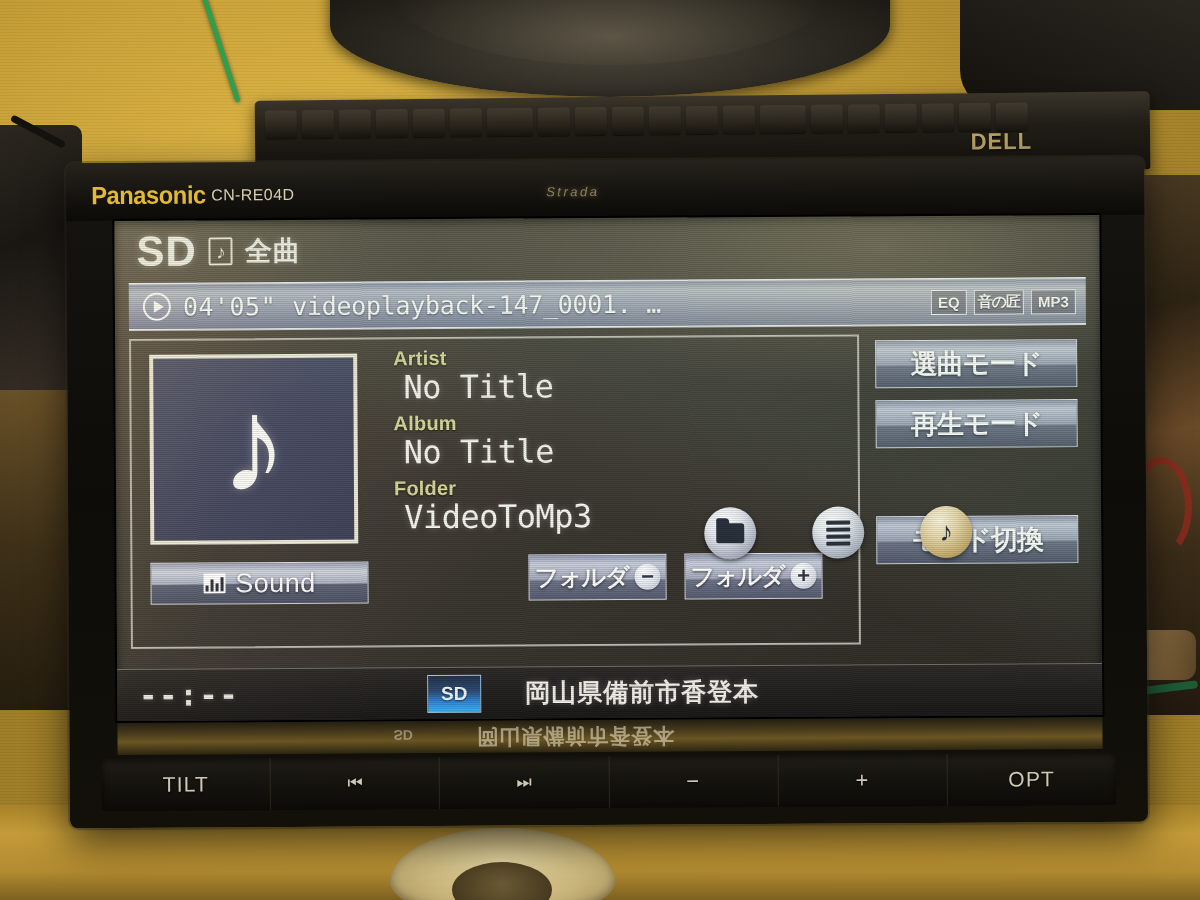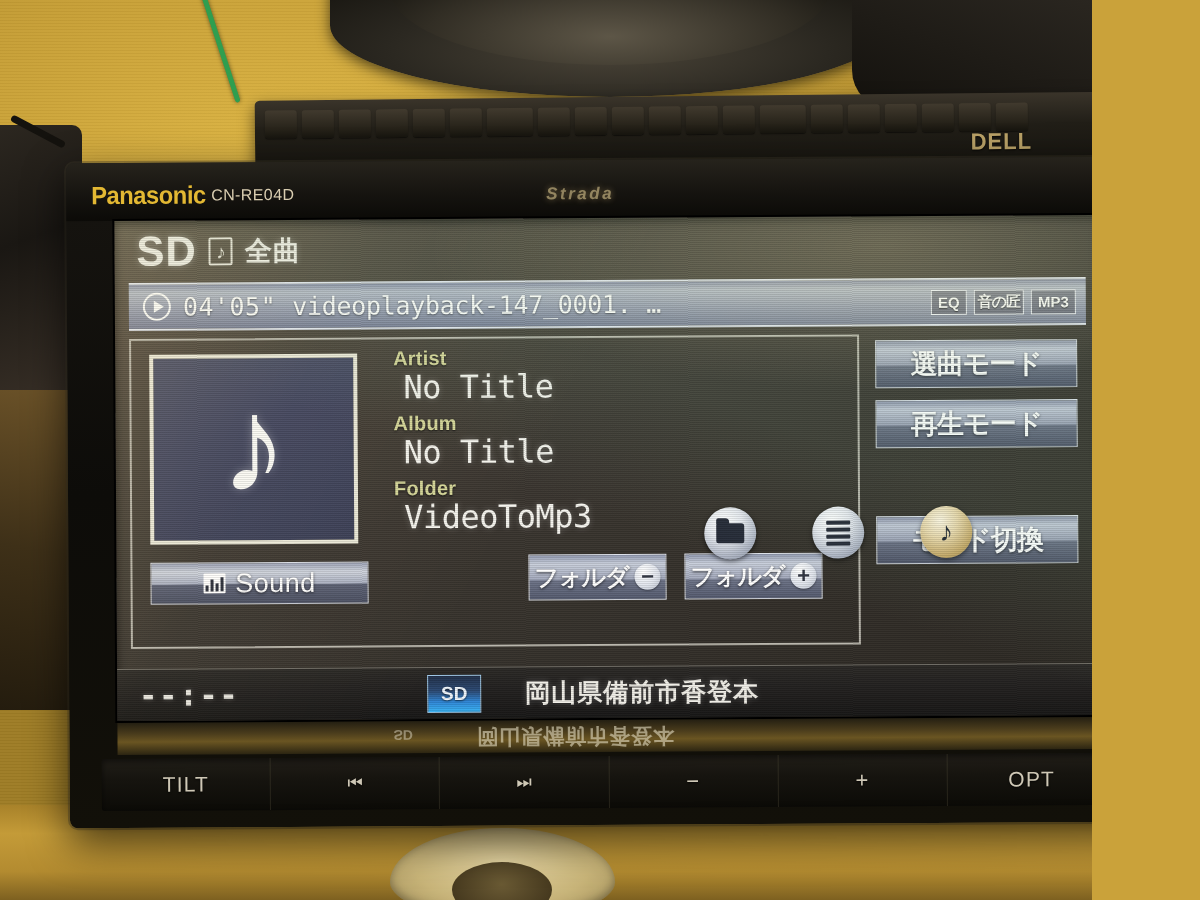--- a/index.html
+++ b/index.html
@@ -3,21 +3,21 @@
 <meta charset="utf-8">
 <style>
   * { box-sizing: border-box; margin: 0; padding: 0; }
   html, body {
     width: 1200px; height: 900px; overflow: hidden;
     font-family: "Liberation Sans", "DejaVu Sans", sans-serif;
     background: #caa23a;
   }
 
   
-  #scene { position: relative; width: 1092px; height: 900px; overflow: hidden; }
+  #scene { position: relative; width: 1200px; height: 900px; overflow: hidden; }
 
   .desk {
     position: absolute; inset: 0;
     background:
       radial-gradient(ellipse 900px 500px at 30% 20%, #e0b845 0%, #c79f36 45%, #9e7c25 100%);
   }
   .desk-grain {
     position: absolute; inset: 0;
     background: repeating-linear-gradient(0deg, rgba(0,0,0,.05) 0 1px, rgba(255,255,255,.03) 1px 3px);
     opacity: .7;
@@ -135,21 +135,21 @@
     font-size: 25px; font-weight: bold; letter-spacing: -0.5px;
     color: #e3b833; font-family: "Liberation Sans", sans-serif;
     transform: scaleX(.95);
   }
   .brand-model {
     position: absolute; left: 145px; top: 24px;
     font-size: 16px; color: #d9cdb0; letter-spacing: .4px;
   }
   .brand-strada {
     position: absolute; left: 480px; top: 24px;
-    font-size: 17px; font-weight: bold; letter-spacing: 2.5px;
+    font-size: 13px; font-weight: normal; letter-spacing: 2.5px;
     color: rgba(225,205,150,.55); font-style: italic;
     text-shadow: 0 0 6px rgba(230,200,130,.45);
   }
 
   
   .screen {
     position: absolute; left: 48px; top: 58px; width: 985px; height: 500px;
     background: linear-gradient(155deg, #5b5146 0%, #4a443b 22%, #3d3832 45%, #35312b 70%, #2c2823 100%);
     overflow: hidden;
     box-shadow: 0 0 0 2px #000, 0 3px 10px rgba(0,0,0,.7) inset;

